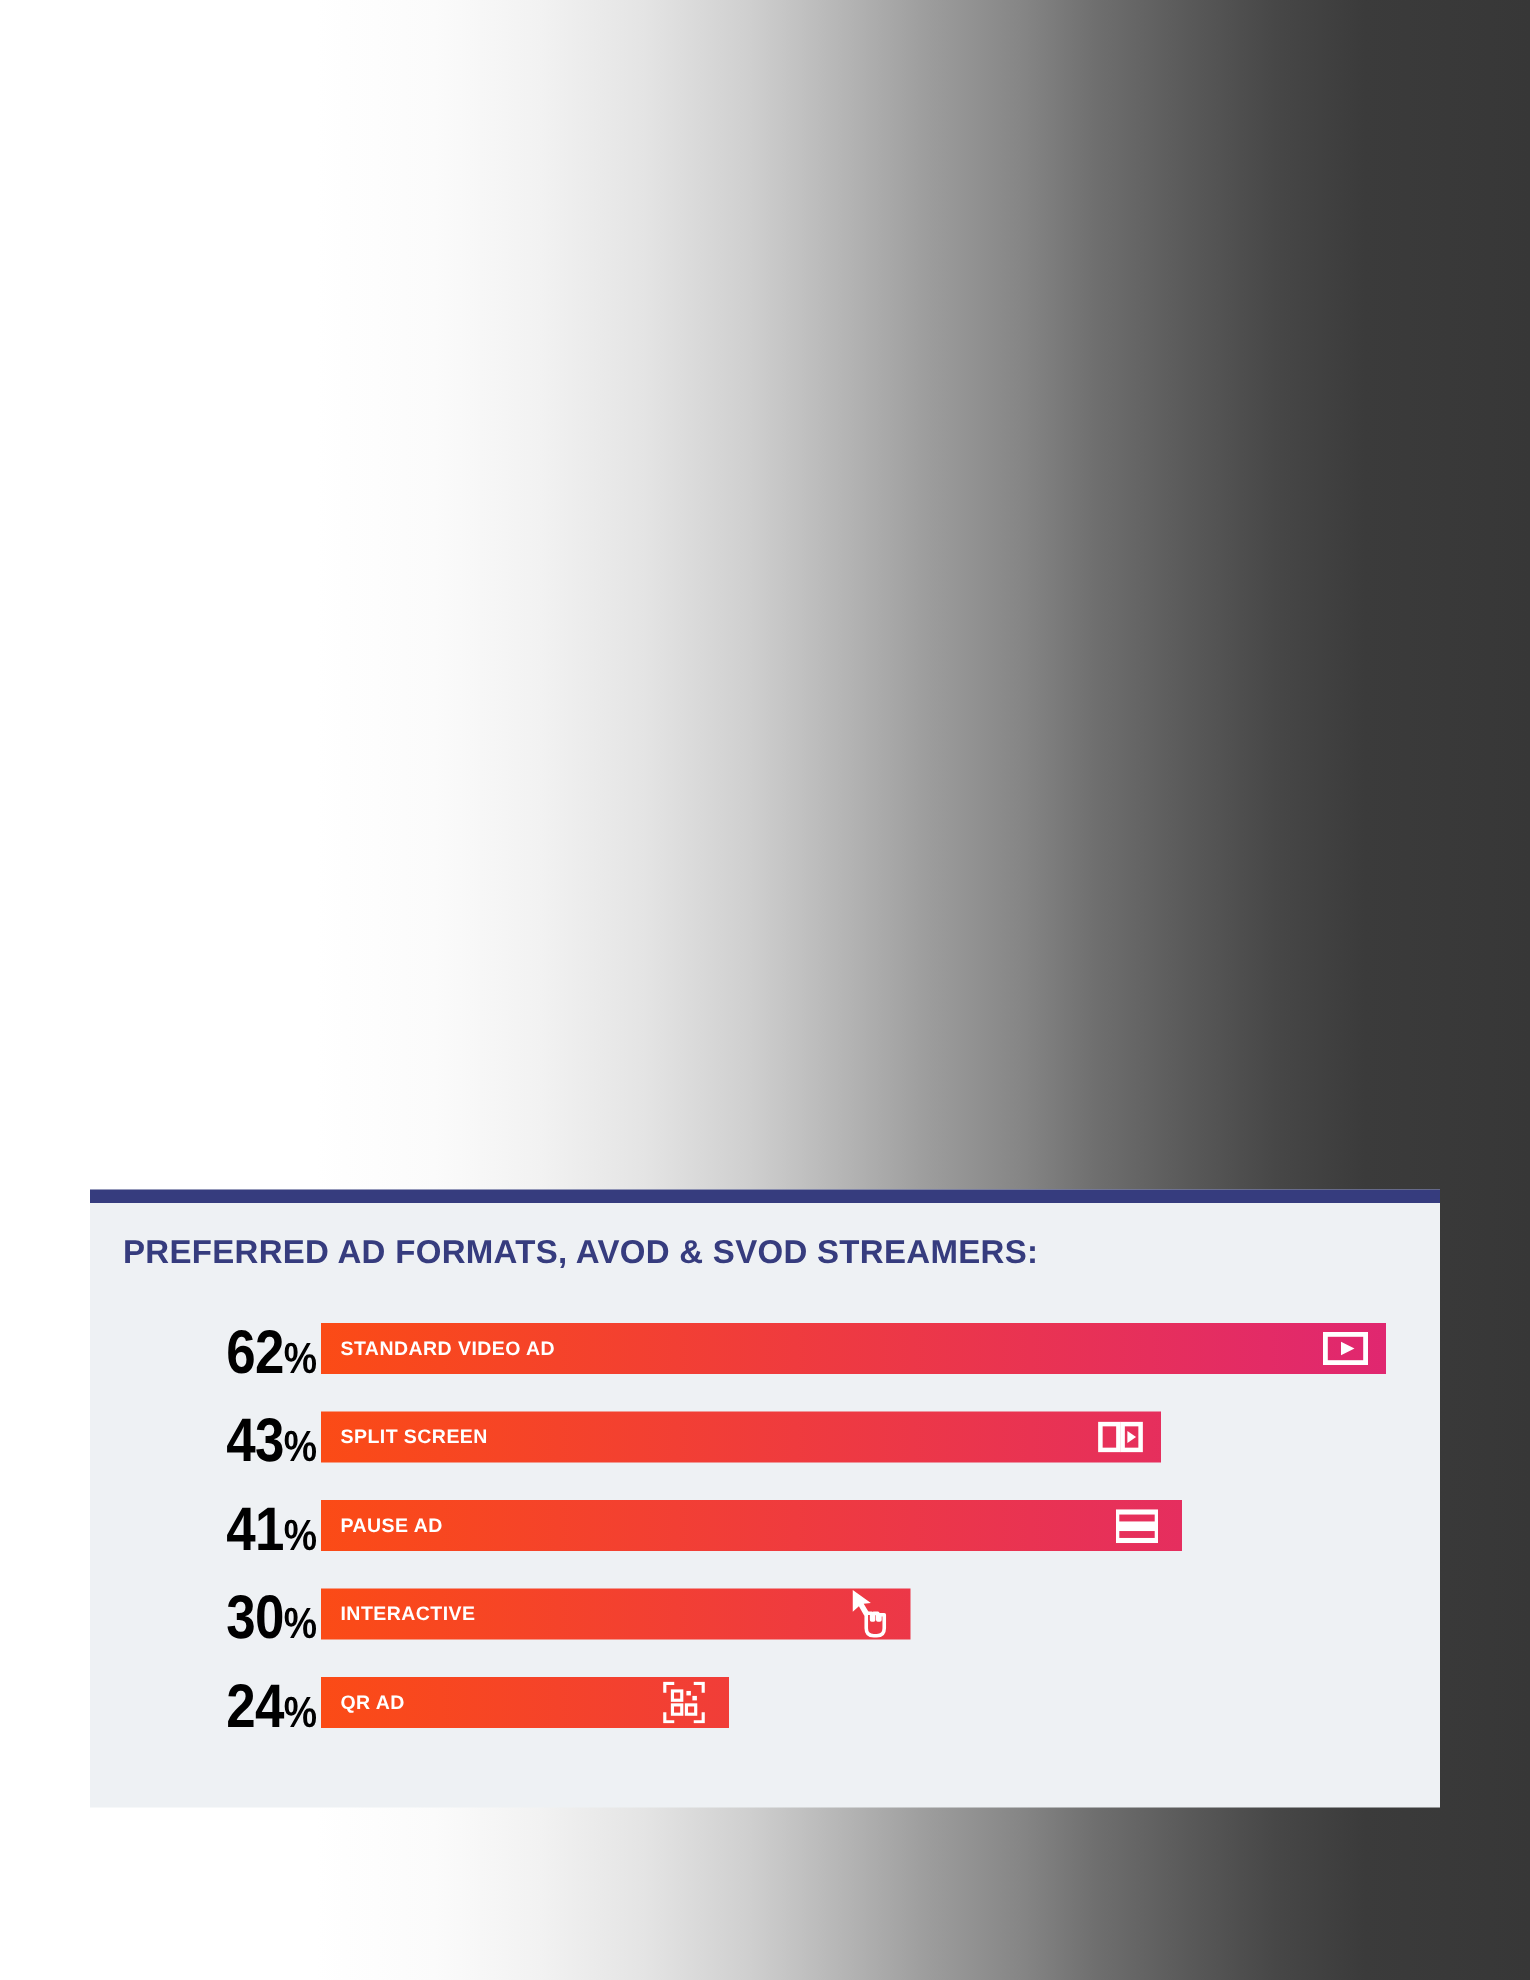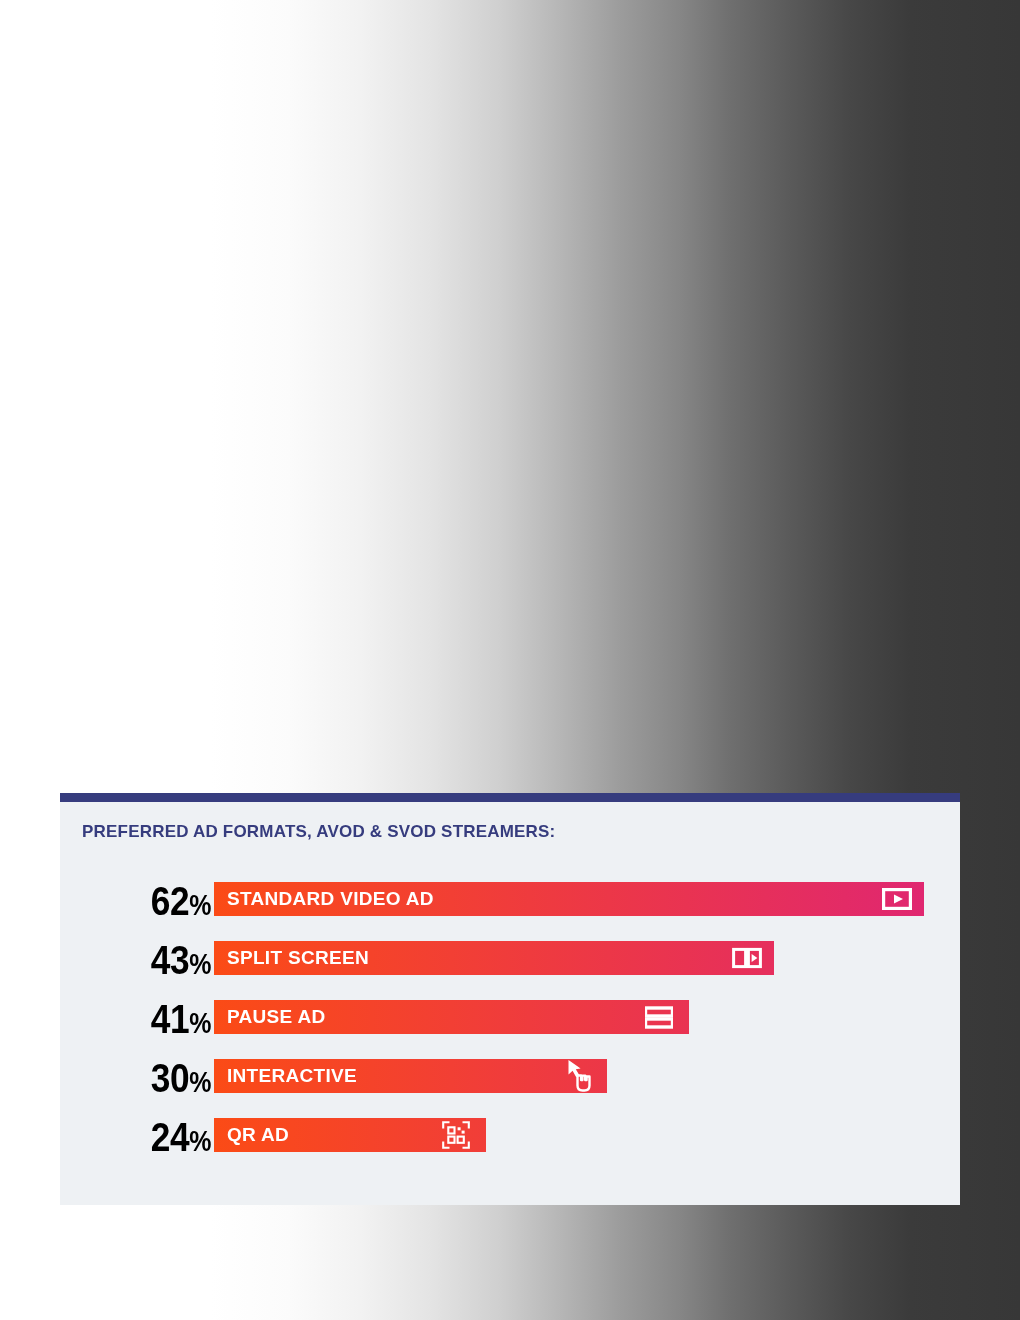--- a/index.html
+++ b/index.html
@@ -53,21 +53,21 @@
     top: 0;
     width: 900px;
     height: 9px;
     background: #363C7E;
   }
 
   #card-title {
     position: absolute;
     left: 22px;
     top: 29px;
-    font-size: 17px;
+    font-size: 22px;
     font-weight: bold;
     letter-spacing: 0.2px;
     color: #363C7E;
     white-space: nowrap;
     font-family: "Liberation Sans", sans-serif;
   }
 
   
   #bars {
     position: absolute;
@@ -115,21 +115,21 @@
     overflow: hidden;
   }
 
   .bar-label {
     position: absolute;
     left: 13px;
     top: 0;
     height: 34px;
     line-height: 34px;
     color: #ffffff;
-    font-size: 19px;
+    font-size: 13px;
     font-weight: bold;
     letter-spacing: 0.3px;
     white-space: nowrap;
     font-family: "Liberation Sans", sans-serif;
   }
 
   .bar-icon {
     position: absolute;
     right: 12px;
     top: 50%;
@@ -187,21 +187,21 @@
               <polygon points="19.6,8 25.4,12 19.6,16" fill="#ffffff"></polygon>
             </svg>
           </div>
         </div>
       </div>
 
       <div class="bar-row">
         <div class="pct">
           <span class="num">41</span><span class="sym">%</span>
         </div>
-        <div class="bar" style="width:475px; background-size:710px 100%;">
+        <div class="bar" style="width:538px; background-size:710px 100%;padding-left:36px;">
           <div class="bar-label">PAUSE AD</div>
           <div class="bar-icon icon-pause">
             <svg viewBox="0 0 28 24" width="28" height="24" aria-hidden="true">
               <rect x="0.5" y="3" width="27" height="8" fill="none" stroke="#ffffff" stroke-width="3.4"></rect>
               <rect x="0.5" y="14" width="27" height="8" fill="none" stroke="#ffffff" stroke-width="3.4"></rect>
             </svg>
           </div>
         </div>
       </div>
 

